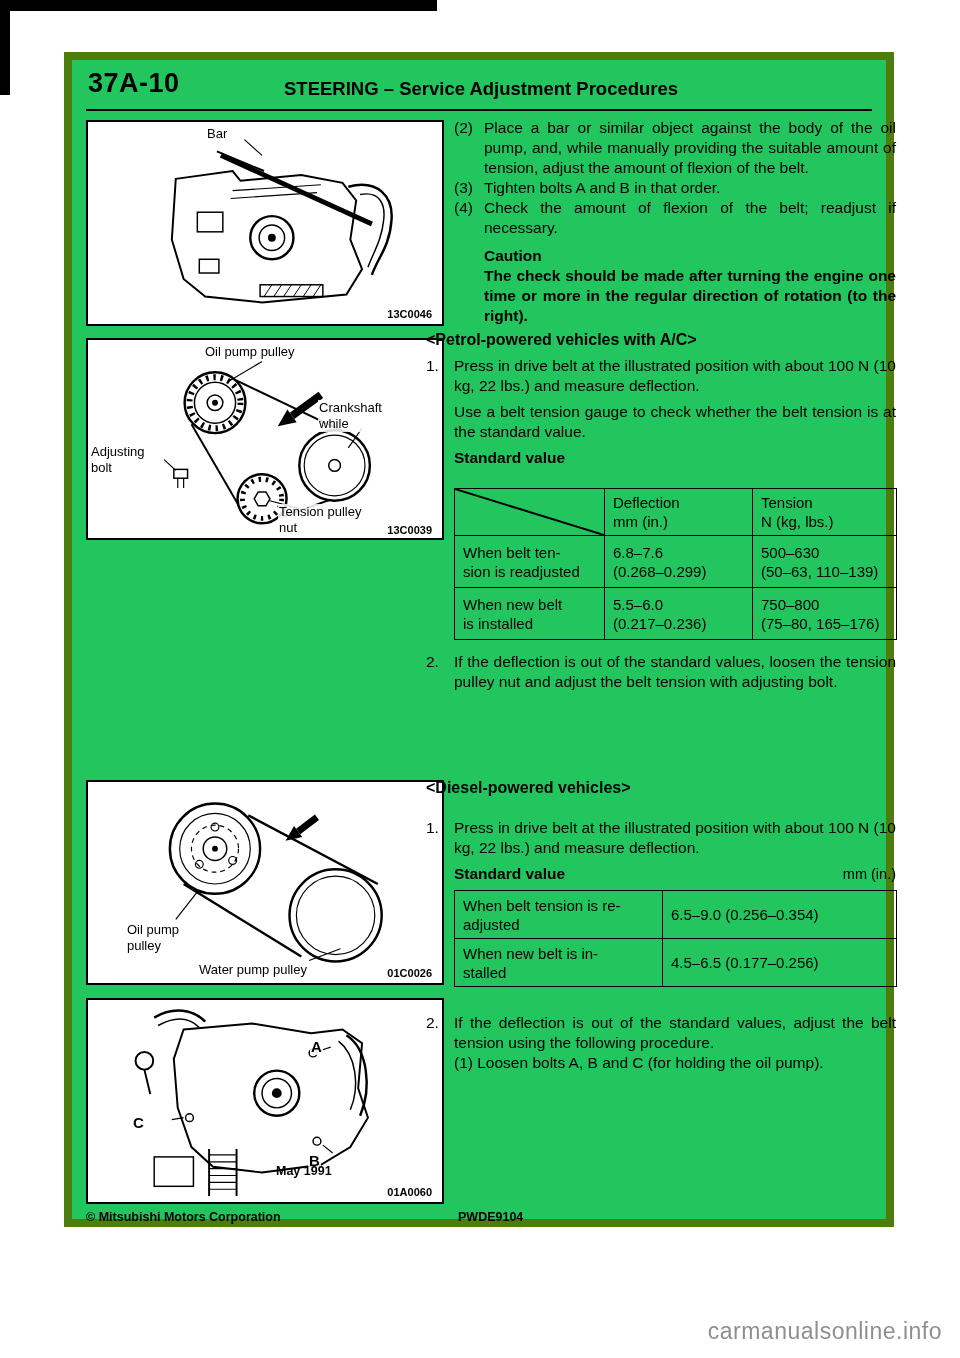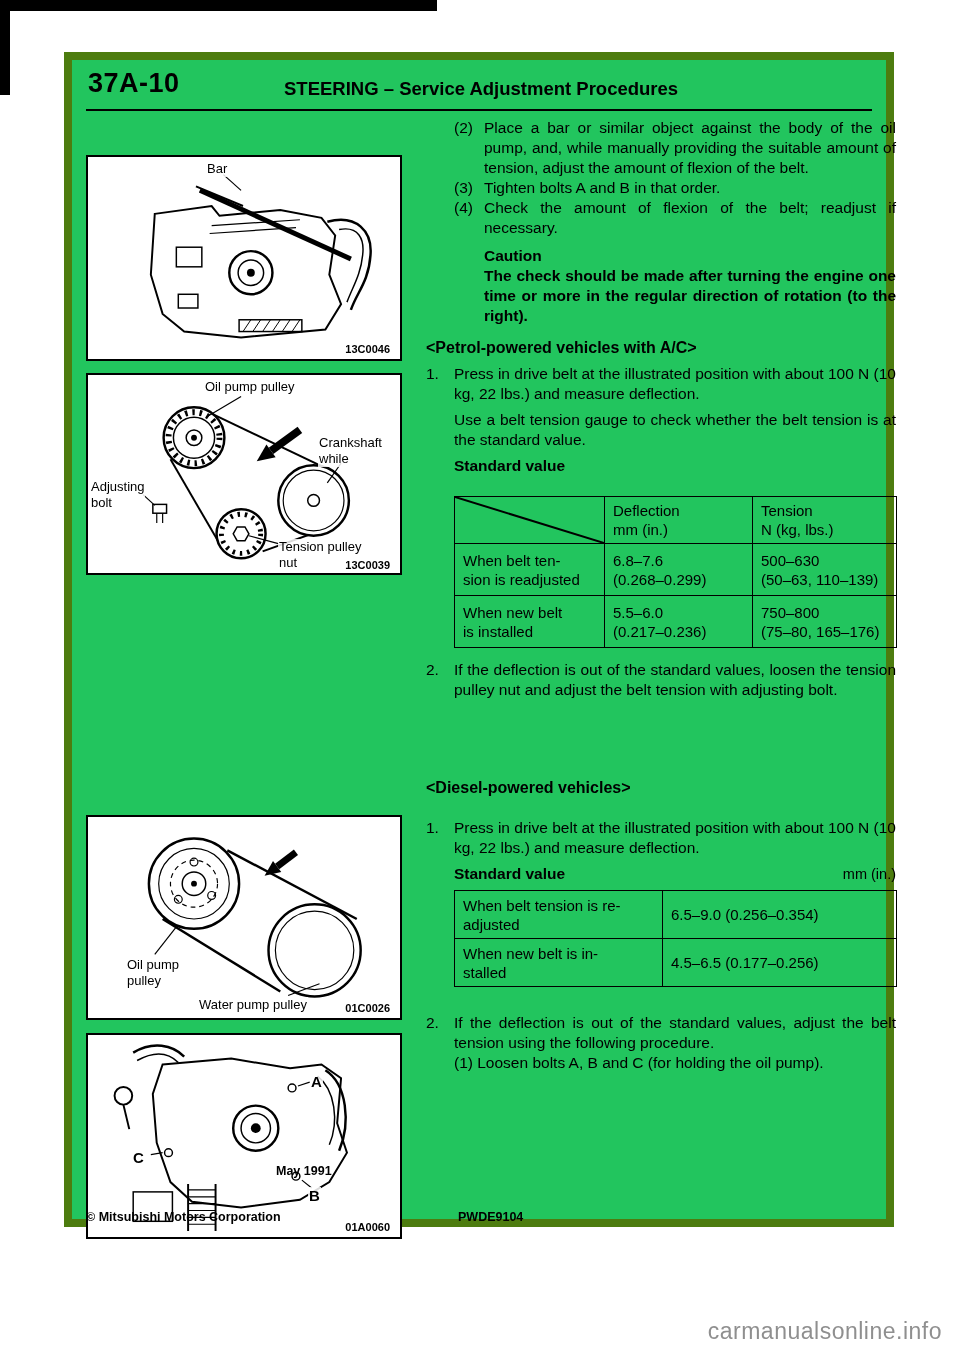--- a/index.html
+++ b/index.html
@@ -12,40 +12,40 @@
   .scan-left { position:absolute; left:0; top:0; width:10px; height:95px; background:#000; }
 
   .manual-box {
     position:absolute; left:64px; top:52px; width:830px; height:1175px;
     border:8px solid #4d7c0f; background:#22c55e;
   }
   .hdr-code { position:absolute; left:16px; top:8px; font-size:27px; font-weight:bold; letter-spacing:0.5px; }
   .hdr-title { position:absolute; left:212px; top:18px; font-size:18.5px; font-weight:bold; }
   .hdr-rule { position:absolute; left:14px; right:14px; top:49px; border-top:2.5px solid #000; }
 
-  .fig { position:absolute; left:14px; width:316px; border:2px solid #000; background:#fff;margin-top:35px; }
+  .fig { position:absolute; left:14px; width:358px; border:2px solid #000; background:#fff; }
   #fig1 { top:60px; height:206px; }
   #fig2 { top:278px; height:202px; }
   #fig3 { top:720px; height:205px; }
   #fig4 { top:938px; height:206px; }
   .fig svg { position:absolute; left:0; top:0; width:100%; height:100%; }
   .fig-label { position:absolute; font-size:13px; line-height:1.22; white-space:pre-line; background:rgba(255,255,255,0.85); padding:0 1px; }
   .fig-code { position:absolute; font-size:11px; font-weight:bold; background:rgba(255,255,255,0.9); padding:0 2px; }
   .bolt-letter { position:absolute; font-size:15px; font-weight:bold; background:rgba(255,255,255,0.85); padding:0 1px; }
 
   .rcol { position:absolute; left:354px; top:58px; width:470px; font-size:15.5px; line-height:20px; }
   .rcol2 { position:absolute; left:354px; top:718px; width:470px; font-size:15.5px; line-height:20px; }
   .np { display:flex; }
   .np .n { flex:0 0 30px; }
   .np .n28 { flex:0 0 28px; }
   .np .t { flex:1; text-align:justify; }
   .indent28 { margin-left:28px; }
   .b { font-weight:bold; }
   .caution { margin-left:58px; margin-top:8px; font-weight:bold; text-align:justify; }
-  .sec-head { font-weight:bold; font-size:16px; margin-top:12px; }
+  .sec-head { font-weight:bold; font-size:16px; margin-top:4px; }
   .mt6 { margin-top:6px; }
   .mt8 { margin-top:20px; }
   .mt12 { margin-top:12px; }
   .mt26 { margin-top:26px; }
   .sv-row { display:flex; justify-content:space-between; align-items:baseline; margin-left:28px; margin-top:6px; }
   .sv-unit { font-weight:normal; font-size:14.5px; }
 
   table { border-collapse:collapse; table-layout:fixed; margin-left:28px; width:442px; font-size:15px; line-height:19px; }
   td { border:1.5px solid #000; padding:4px 8px; vertical-align:middle; white-space:pre-line; }
   .t1 tr.hrow td { height:46px; vertical-align:top; }

